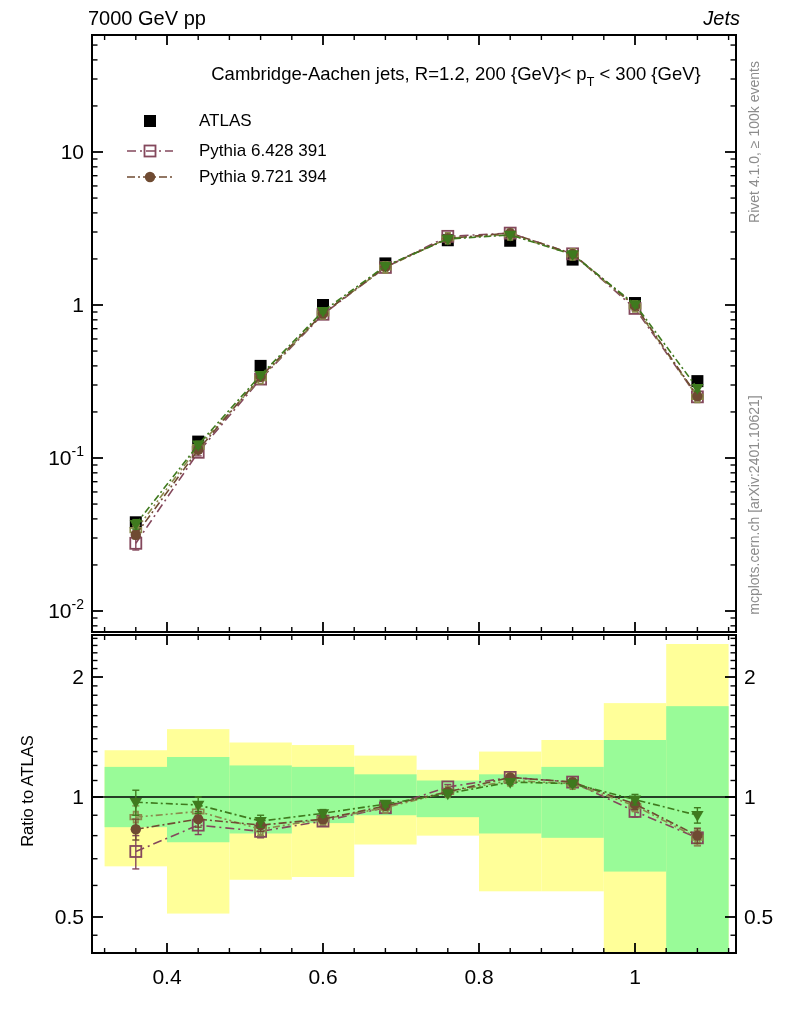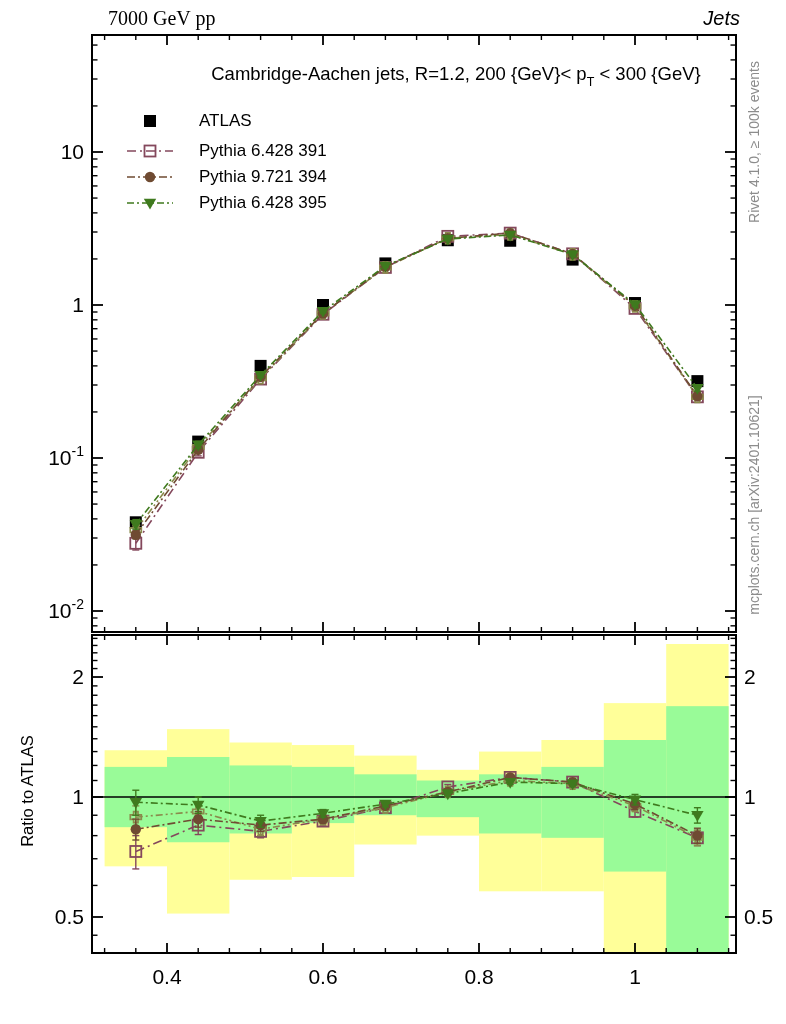--- a/index.html
+++ b/index.html
@@ -3,21 +3,21 @@
 <meta charset="utf-8">
 <style>
   html,body{margin:0;padding:0;background:#fff;}
   .stage{
     position:relative;width:786px;height:1024px;background:#fff;overflow:hidden;
     font-family:"Liberation Sans", sans-serif;color:#000;
   }
   .stage *{box-sizing:border-box;}
   #chart{position:absolute;left:0;top:0;}
   .hdr{position:absolute;top:7px;font-size:20px;white-space:nowrap;}
-  .hdr-left{left:108px;font-family:Liberation Serif, serif;}
+  .hdr-left{left:88px;}
   .hdr-right{right:46px;font-style:italic;}
   .inner-title{
     position:absolute;left:92px;top:63px;width:728px;text-align:center;
     font-size:18.5px;white-space:nowrap;
   }
   .inner-title .sub{font-size:12.5px;position:relative;top:6px;}
   .legend{position:absolute;left:124px;top:108px;}
   .legend-row{display:flex;align-items:center;height:26px;gap:12px;}
   .legend-row.first{margin-bottom:4px;}
   .legend-icon{width:52px;height:18px;flex:0 0 52px;}
@@ -707,29 +707,20 @@
     </div>
     <div class="legend-row">
       <svg class="legend-icon" viewBox="0 0 52 18">
           <line x1="3" y1="9" x2="49" y2="9" stroke="#6F4B32" stroke-width="1.6" stroke-dasharray="8 3 2 3"></line>
           <g>
             <circle cx="26" cy="9" r="5.2" fill="#6F4B32"></circle>
           </g>
         </svg>
       <span class="legend-label">Pythia 9.721 394</span>
     </div>
-    <div class="legend-row">
-      <svg class="legend-icon" viewBox="0 0 52 18">
-          <line x1="3" y1="9" x2="49" y2="9" stroke="#3F7A1E" stroke-width="1.6" stroke-dasharray="7 3 2 3"></line>
-          <g>
-            <polygon points="19.8,4.8 32.2,4.8 26,15.6" fill="#3F7A1E"></polygon>
-          </g>
-        </svg>
-      <span class="legend-label">Pythia 6.428 395</span>
-    </div>
   </div>
 
 
   <div class="credit credit-top">Rivet 4.1.0, ≥ 100k events</div>
   <div class="credit credit-bottom">mcplots.cern.ch [arXiv:2401.10621]</div>
 
   <div class="ratio-ylabel">Ratio to ATLAS</div>
 </div>
 
 </body></html>

